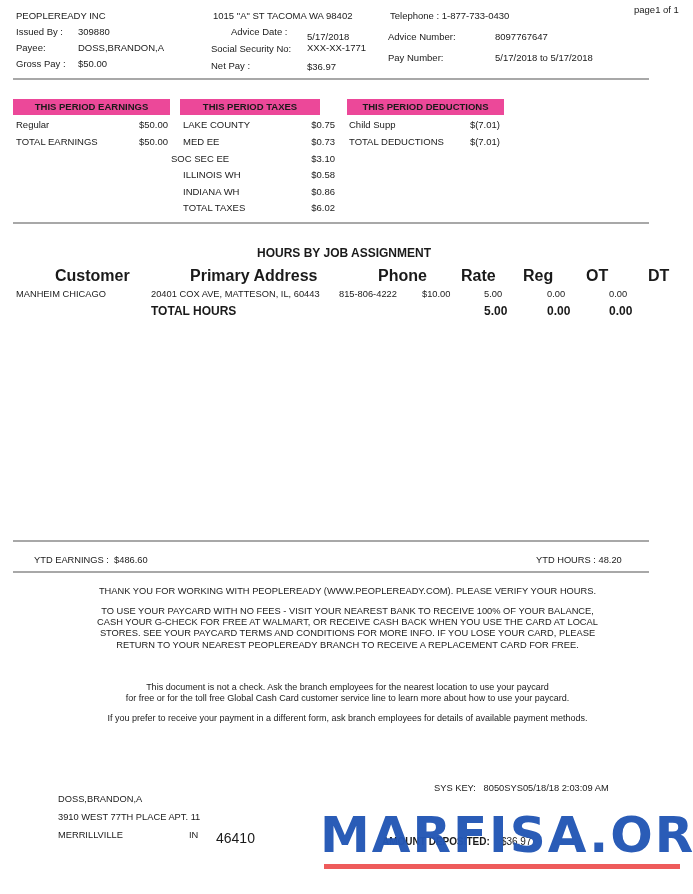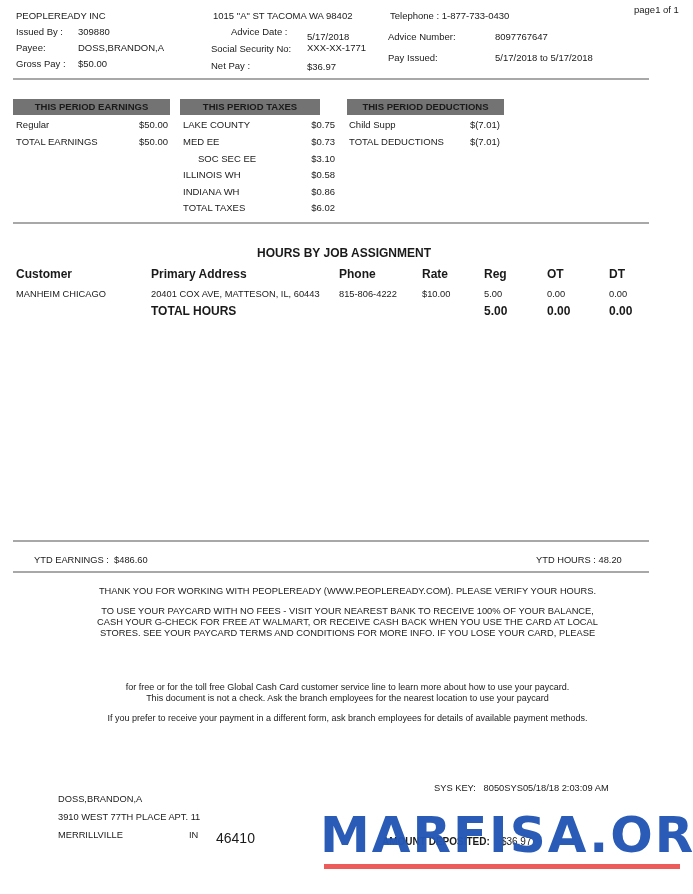--- a/index.html
+++ b/index.html
@@ -1,24 +1,24 @@
 <!DOCTYPE html>
 <html><head>
 <meta charset="utf-8">
 <style>
   html, body { margin: 0; padding: 0; background: #ffffff; }
   body { width: 693px; height: 894px; position: relative; overflow: hidden;
          font-family: "Liberation Sans", sans-serif; color: #1a1a1a; font-size: 9px; }
   .abs { position: absolute; white-space: nowrap; }
   .rule { position: absolute; height: 2px; background: #a8a8a8; }
-  .sect-head { position: absolute; height: 16px; background: #737373; font-weight: bold;
+  .sect-head { position: absolute; height: 16px; background: #ec4899; font-weight: bold;
                font-size: 9.5px; text-align: center; line-height: 16px; }
   .row { position: absolute; white-space: nowrap; font-size: 9.5px; }
   .r { text-align: right; }
-  .hdr { font-weight: bold; font-size: 12px; }
+  .hdr { font-weight: bold; font-size: 16px; margin-left: 39px; }
   .bold12 { font-weight: bold; font-size: 12px; }
   .center-block { position: absolute; left: 60px; width: 575px; text-align: center; font-size: 9.3px; line-height: 11.2px; }
   .watermark { position: absolute; left: 320px; top: 810px; font-family: "DejaVu Sans", sans-serif; font-weight: bold;
                font-size: 50px; letter-spacing: 2px; color: #2457b5; opacity: 0.97; line-height: 50px; }
   .wm-bar { position: absolute; left: 324px; top: 864px; width: 356px; height: 5px; background: #ee5b5b; }
 </style>
 </head>
 <body>
 
 <div class="abs" style="left:16px;top:10px;font-size:9.5px;">PEOPLEREADY INC</div>
@@ -38,37 +38,37 @@
 
 <div class="abs" style="left:211px;top:26px;font-size:9.5px;margin-left:20px;">Advice Date :</div>
 <div class="abs" style="left:307px;top:31px;font-size:9.5px;">5/17/2018</div>
 <div class="abs" style="left:211px;top:43px;font-size:9.5px;">Social Security No:</div>
 <div class="abs" style="left:307px;top:42px;font-size:9.5px;">XXX-XX-1771</div>
 <div class="abs" style="left:211px;top:60px;font-size:9.5px;">Net Pay :</div>
 <div class="abs" style="left:307px;top:61px;font-size:9.5px;">$36.97</div>
 
 <div class="abs" style="left:388px;top:31px;font-size:9.5px;">Advice Number:</div>
 <div class="abs" style="left:495px;top:31px;font-size:9.5px;">8097767647</div>
-<div class="abs" style="left:388px;top:52px;font-size:9.5px;">Pay Issued:</div>
+<div class="abs" style="left:388px;top:52px;font-size:9.5px;">Pay Number:</div>
 <div class="abs" style="left:495px;top:52px;font-size:9.5px;">5/17/2018 to 5/17/2018</div>
 
 <div class="rule" style="left:13px;top:78px;width:636px;"></div>
 
 <div class="sect-head" style="left:13px;top:99px;width:157px;">THIS PERIOD EARNINGS</div>
 <div class="row" style="left:16px;top:119px;">Regular</div>
 <div class="row r" style="left:118px;top:119px;width:50px;">$50.00</div>
 <div class="row" style="left:16px;top:136px;">TOTAL EARNINGS</div>
 <div class="row r" style="left:118px;top:136px;width:50px;">$50.00</div>
 
 <div class="sect-head" style="left:180px;top:99px;width:140px;">THIS PERIOD TAXES</div>
 <div class="row" style="left:183px;top:119px;">LAKE COUNTY</div>
 <div class="row r" style="left:290px;top:119px;width:45px;">$0.75</div>
 <div class="row" style="left:183px;top:136px;">MED EE</div>
 <div class="row r" style="left:290px;top:136px;width:45px;">$0.73</div>
-<div class="row" style="left:198px;top:153px;">SOC SEC EE</div>
+<div class="row" style="left:171px;top:153px;">SOC SEC EE</div>
 <div class="row r" style="left:290px;top:153px;width:45px;">$3.10</div>
 <div class="row" style="left:183px;top:169px;">ILLINOIS WH</div>
 <div class="row r" style="left:290px;top:169px;width:45px;text-align:right;">$0.58</div>
 <div class="row" style="left:183px;top:186px;">INDIANA WH</div>
 <div class="row r" style="left:290px;top:186px;width:45px;">$0.86</div>
 <div class="row" style="left:183px;top:202px;">TOTAL TAXES</div>
 <div class="row r" style="left:290px;top:202px;width:45px;">$6.02</div>
 
 <div class="sect-head" style="left:347px;top:99px;width:157px;">THIS PERIOD DEDUCTIONS</div>
 <div class="row" style="left:349px;top:119px;">Child Supp</div>
@@ -113,25 +113,26 @@
   <span>48.20</span>
 </div>
 <div class="rule" style="left:13px;top:571px;width:636px;"></div>
 
 <div class="center-block" style="top:586px;">THANK YOU FOR WORKING WITH PEOPLEREADY (WWW.PEOPLEREADY.COM).  PLEASE VERIFY YOUR HOURS.</div>
 
 <div class="center-block" style="top:606px;">
   <div>TO USE YOUR PAYCARD WITH NO FEES - VISIT YOUR NEAREST BANK TO RECEIVE 100% OF YOUR BALANCE,</div>
   <div>CASH YOUR G-CHECK FOR FREE AT WALMART, OR RECEIVE CASH BACK WHEN YOU USE THE CARD AT LOCAL</div>
   <div>STORES.  SEE YOUR PAYCARD TERMS AND CONDITIONS FOR MORE INFO.  IF YOU LOSE YOUR CARD, PLEASE</div>
+  <div>RETURN TO YOUR NEAREST PEOPLEREADY BRANCH TO RECEIVE A REPLACEMENT CARD FOR FREE.</div>
 </div>
 
 <div class="center-block" style="top:682px;font-size:9px;">
+  <div>This document is not a check.  Ask the branch employees for the nearest location to use your paycard</div>
   <div>for free or for the toll free Global Cash Card customer service line to learn more about how to use your paycard.</div>
-  <div>This document is not a check.  Ask the branch employees for the nearest location to use your paycard</div>
 </div>
 
 <div class="center-block" style="top:713px;font-size:9px;">If you prefer to receive your payment in a different form, ask branch employees for details of available payment methods.</div>
 
 <div class="abs" style="left:434px;top:783px;font-size:9.3px;">
   <span>SYS KEY:</span>&nbsp;&nbsp;
   <span>8050SYS05/18/18  2:03:09 AM</span>
 </div>
 
 <div class="abs" style="left:58px;top:794px;font-size:9.3px;">DOSS,BRANDON,A</div>

